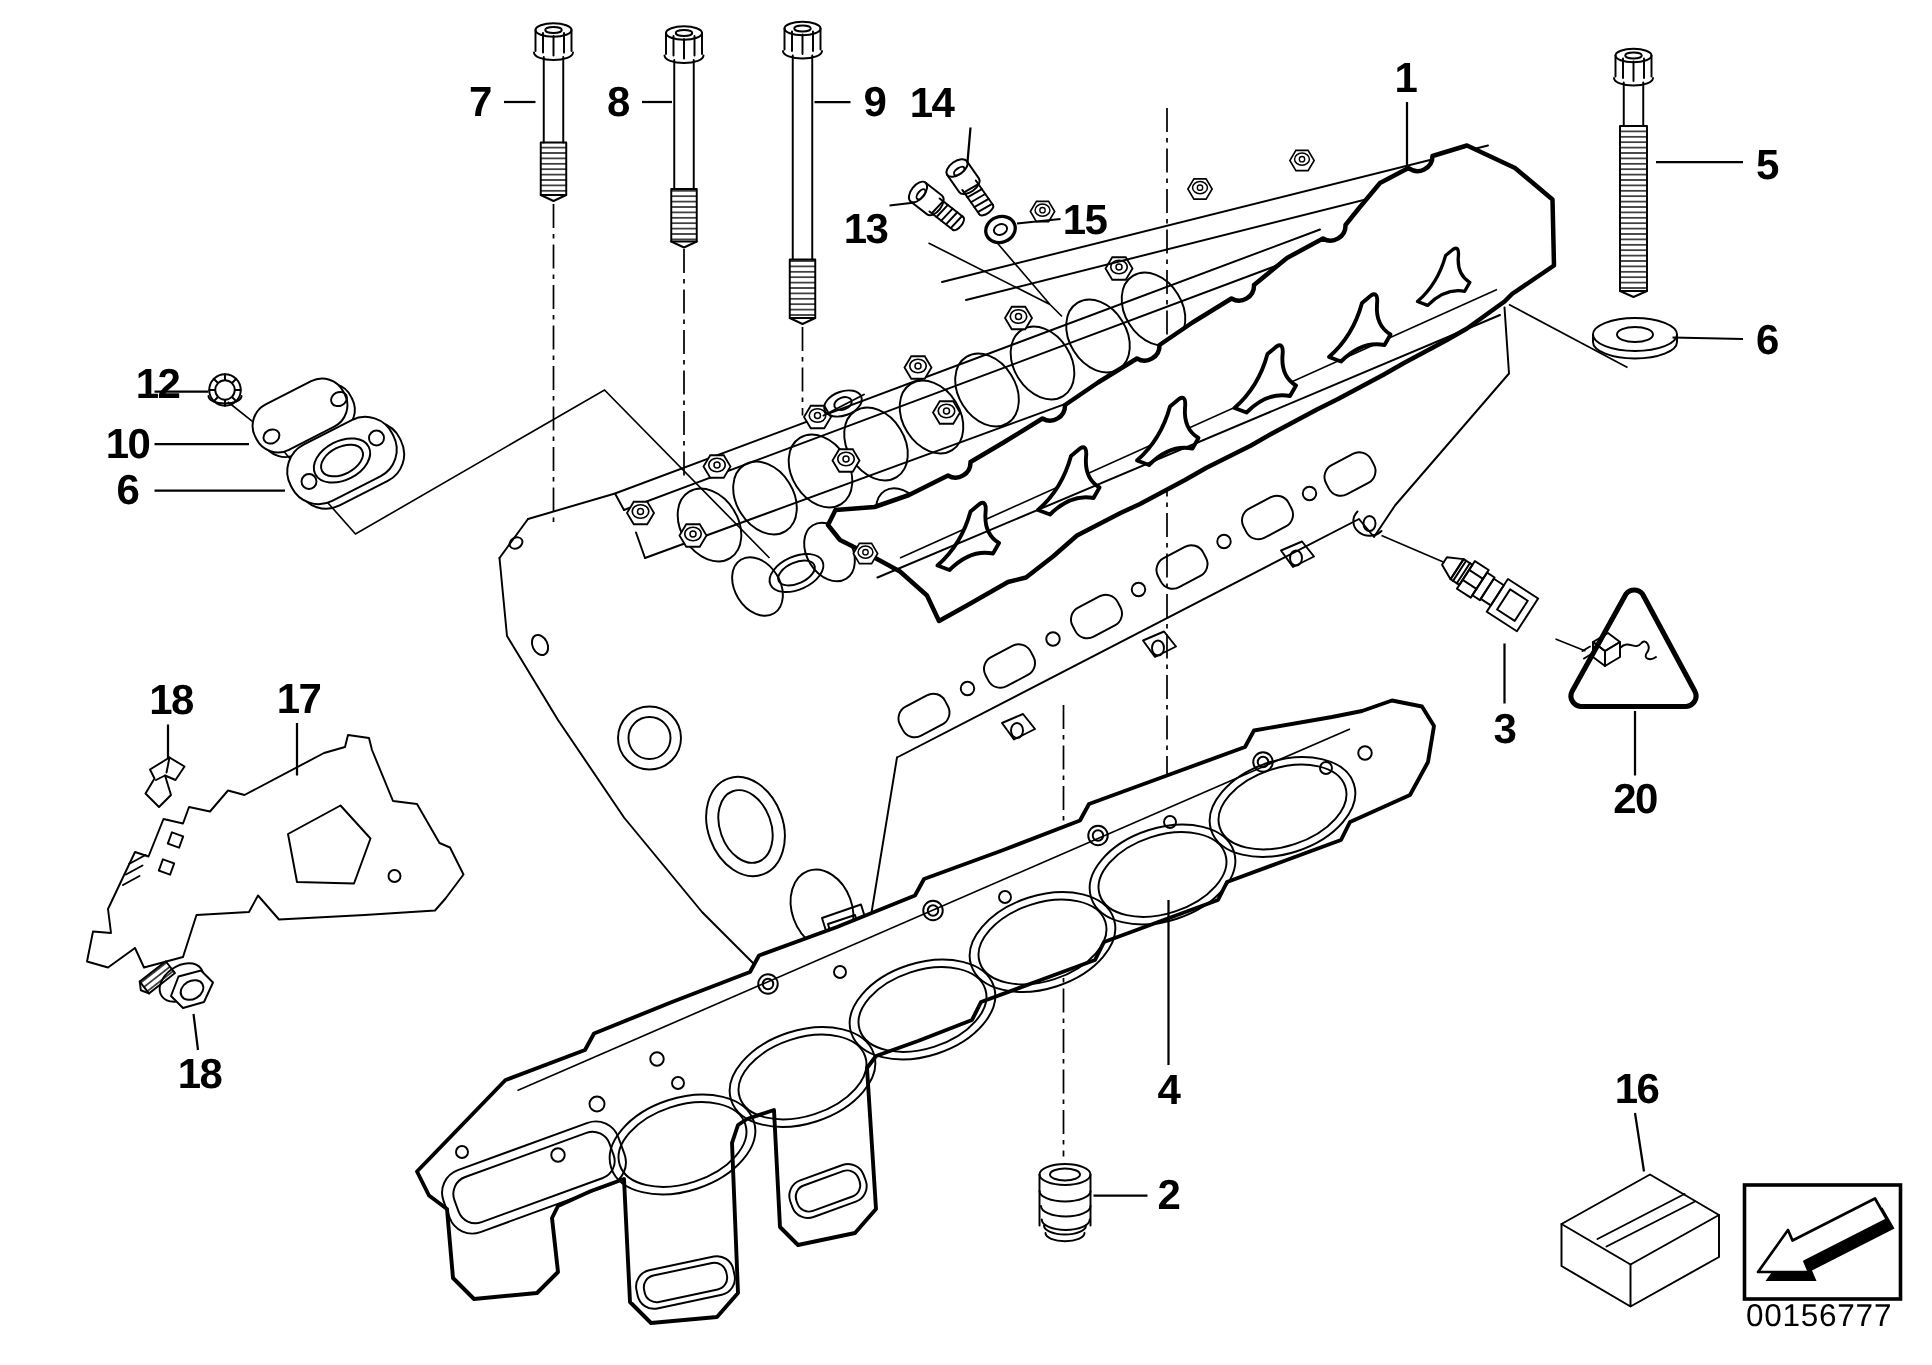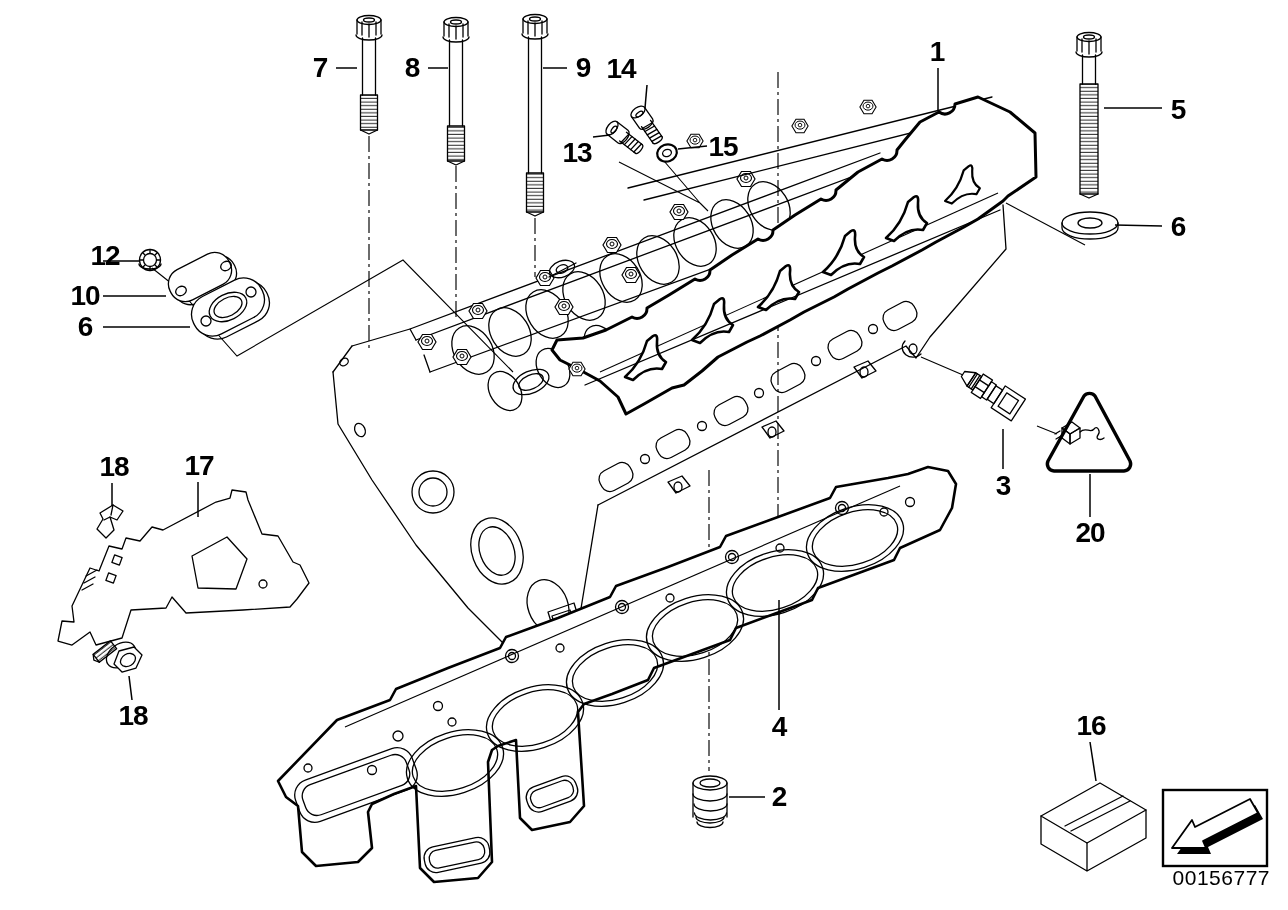--- a/index.html
+++ b/index.html
@@ -9,21 +9,21 @@
   svg *{vector-effect:none;}
   .ln{stroke:#000;fill:none;stroke-width:1.3;stroke-linecap:round;stroke-linejoin:round;}
   .bold{stroke:#000;fill:#fff;stroke-width:3;stroke-linejoin:round;}
   .bold2{stroke:#000;fill:#fff;stroke-width:2.6;stroke-linejoin:round;}
   .thin{stroke:#000;fill:none;stroke-width:1.1;}
   .axis{stroke:#000;fill:none;stroke-width:1.15;stroke-dasharray:16 4 3 4;}
   .leader{stroke:#000;fill:none;stroke-width:1.5;}
   #callout-layer{position:absolute;left:0;top:0;width:100%;height:100%;pointer-events:none;}
   .callout{position:absolute;transform:translate(-50%,-50%);font-weight:700;font-size:28px;
            color:#000;letter-spacing:-1px;pointer-events:auto;cursor:pointer;line-height:1;}
-  .docnum{position:absolute;left:1164px;top:866px;width:106px;text-align:right;
+  .docnum{position:absolute;left:1164px;top:866px;width:106px;text-align:left;
           font-size:21px;color:#000;letter-spacing:0.5px;}
 </style>
 </head>
 <body>
 
 <div class="stage">
 
 <svg width="1288" height="910" viewBox="0 0 1288 910">
   <defs>
     <pattern id="thr" width="4" height="3.6" patternUnits="userSpaceOnUse">

